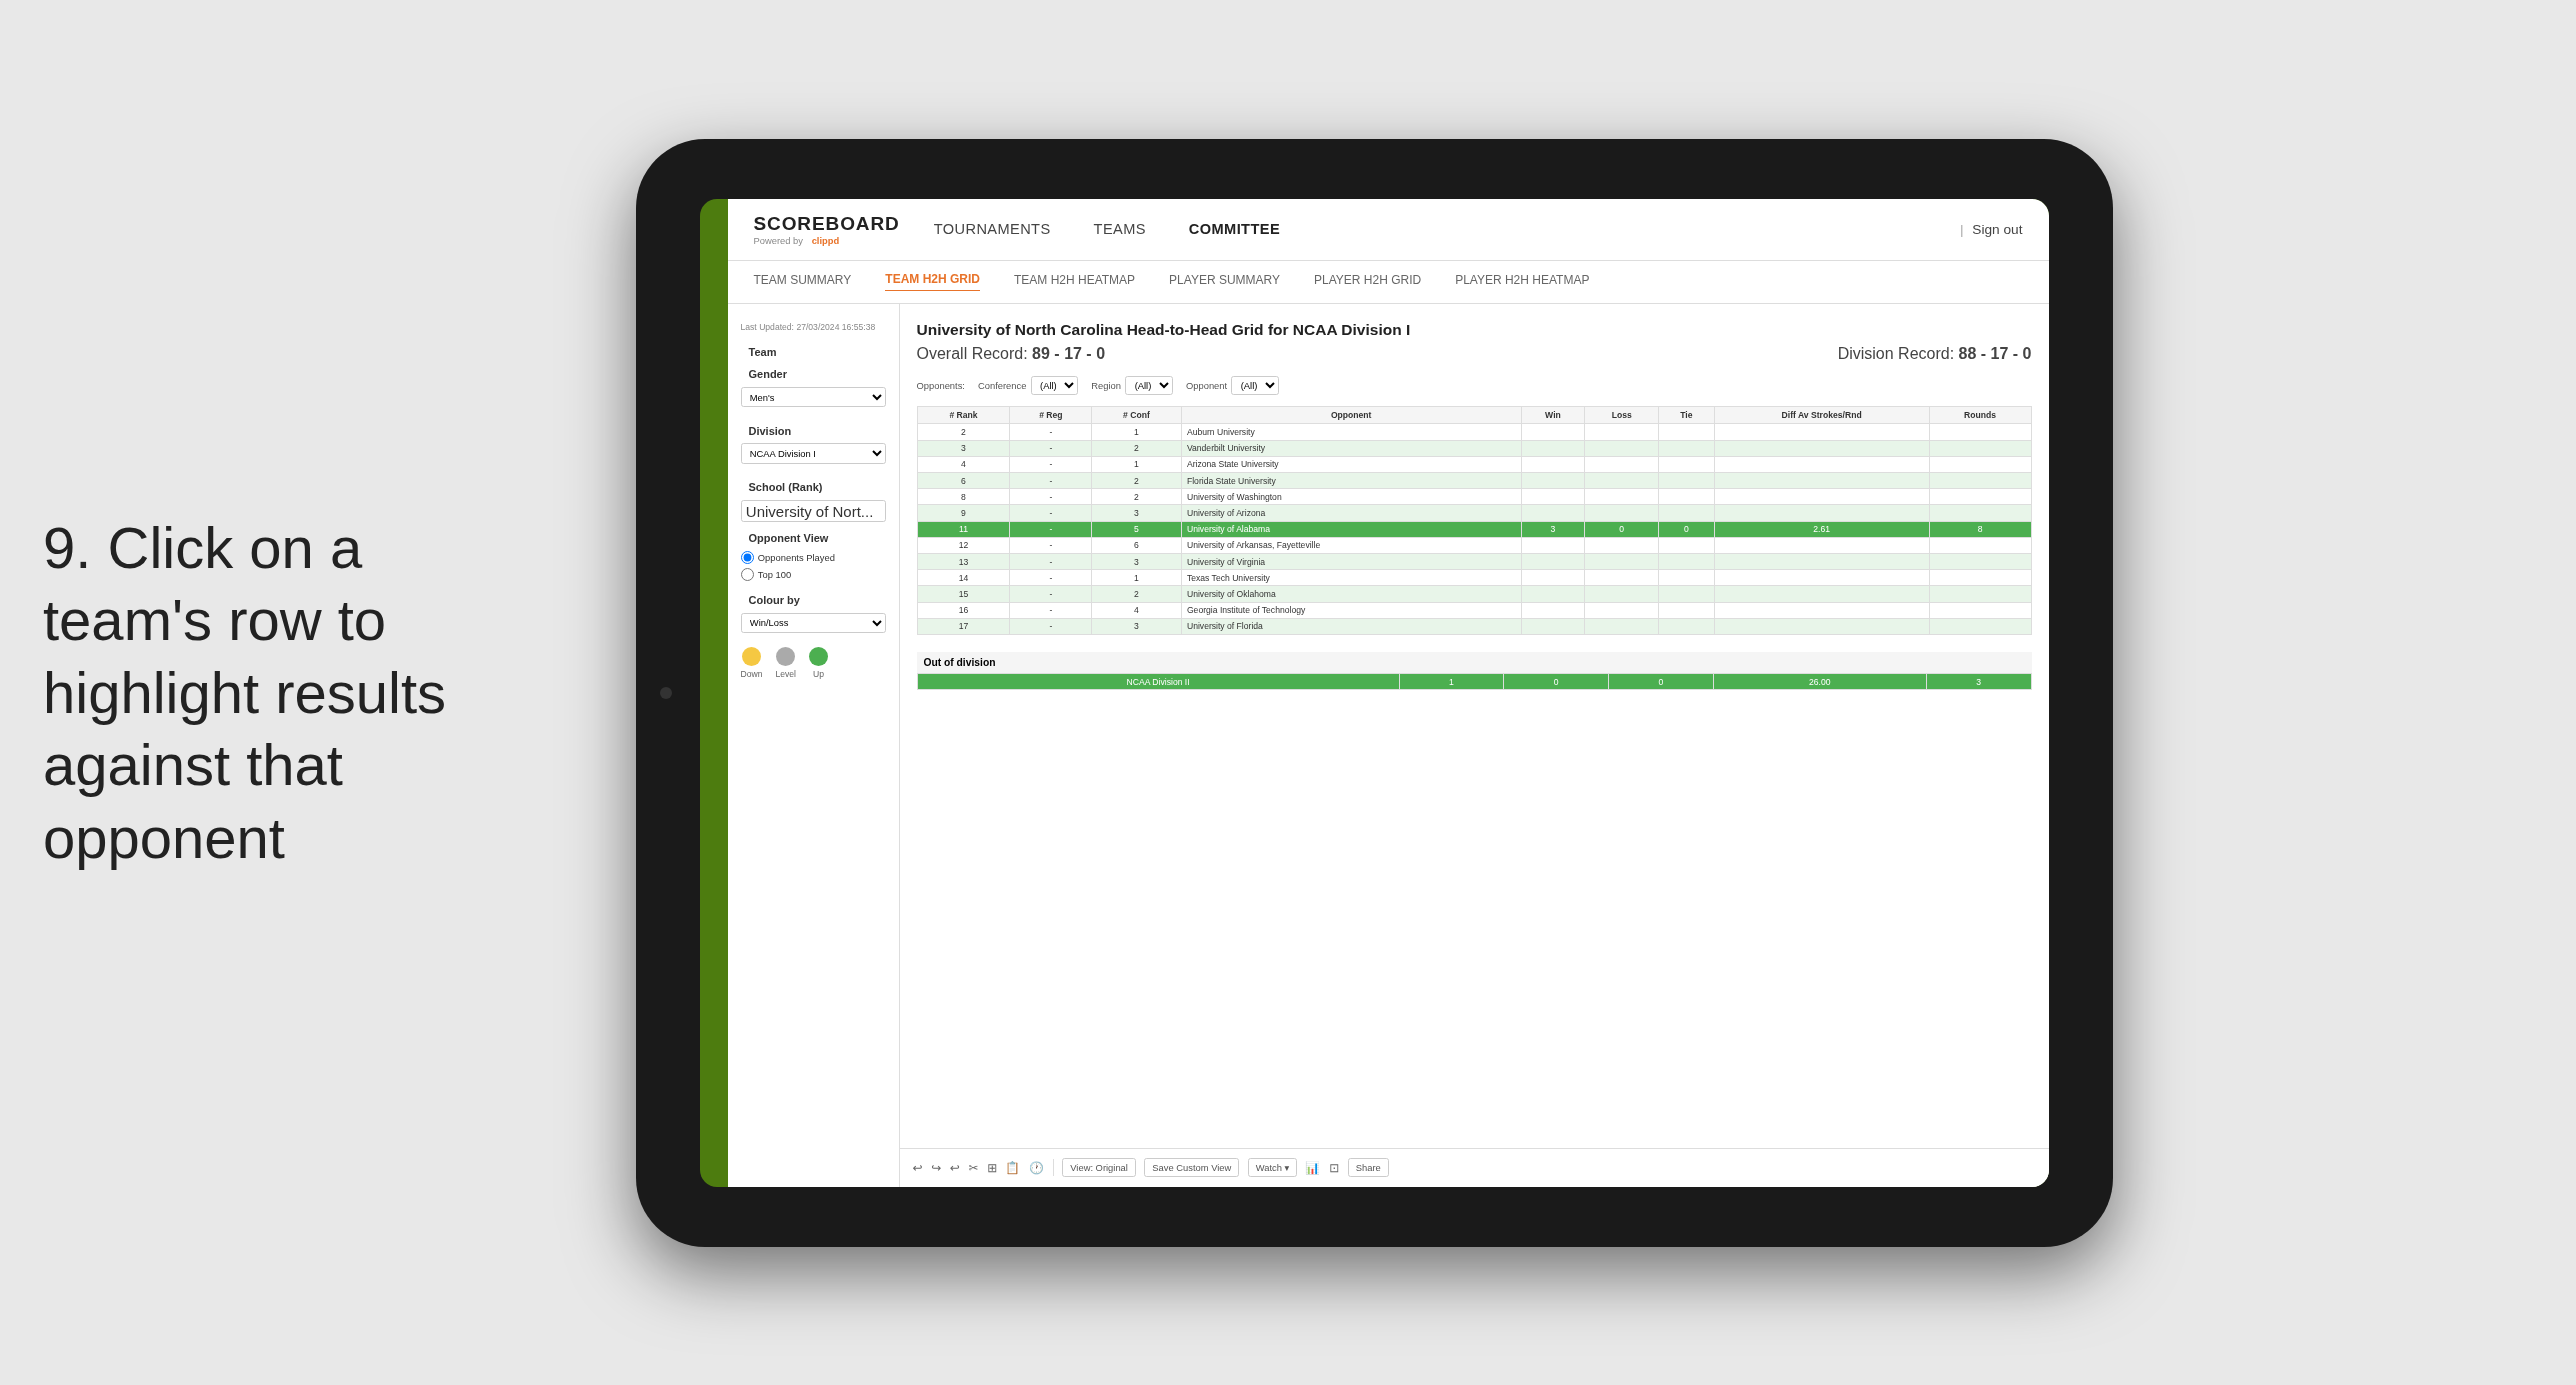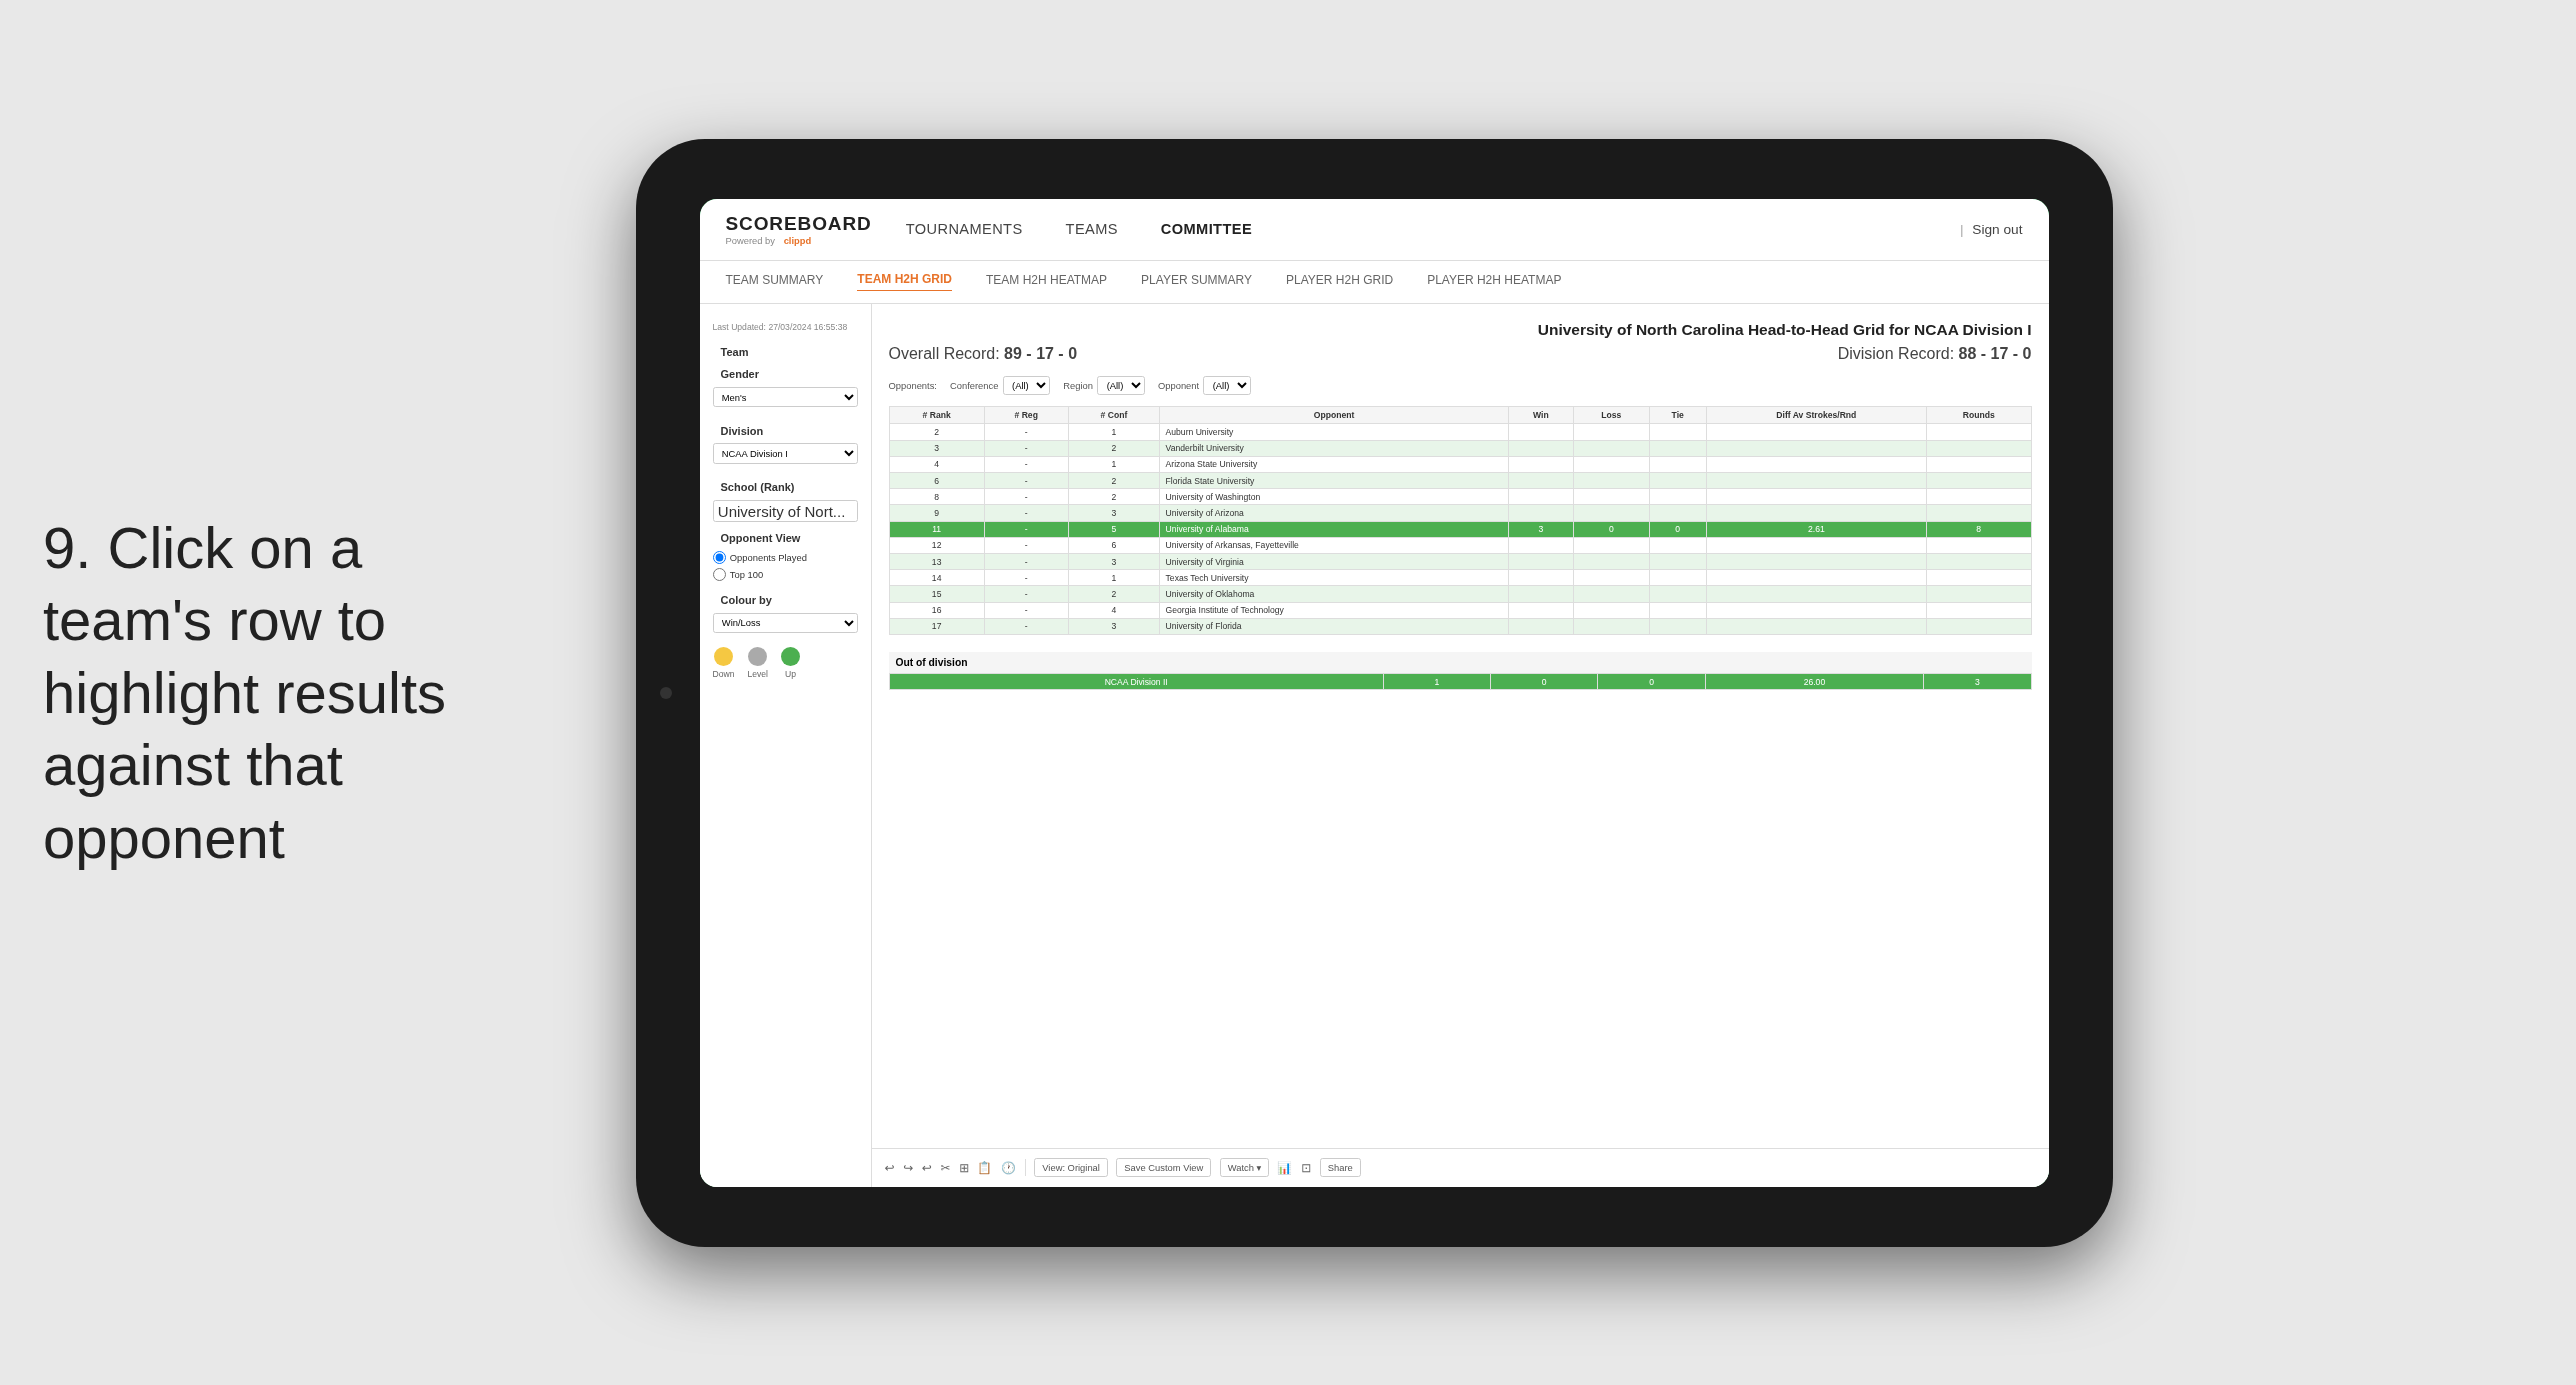--- a/index.html
+++ b/index.html
@@ -44,25 +44,26 @@
       align-items: center;
       justify-content: center;
       position: relative;
       box-shadow: 0 26px 69px rgba(0,0,0,0.5);
       margin-left: 172px;
     }
 
     .tablet-screen {
       width: 1349px;
       height: 988px;
-      background: #22c55e;
+      background: #4d7c0f;
       border-radius: 17px;
       overflow: hidden;
       display: flex;
       flex-direction: column;
+      padding-left: 28px;
     }
 
     
     .nav-bar {
       background: white;
       border-bottom: 0.9px solid #ddd;
       display: flex;
       align-items: center;
       padding: 0 26px;
       height: 62px;
@@ -282,21 +283,21 @@
       flex: 1;
       background: white;
       overflow-y: auto;
       padding: 17px;
     }
 
     .grid-title {
       font-size: 15.5px;
       font-weight: bold;
       color: #222;
-      text-align: right;
+      text-align: left;
       margin-bottom: 6.9px;
     }
 
     .grid-records {
       display: flex;
       justify-content: space-between;
       margin-bottom: 13px;
       font-size: 16px;
       color: #444;
     }

